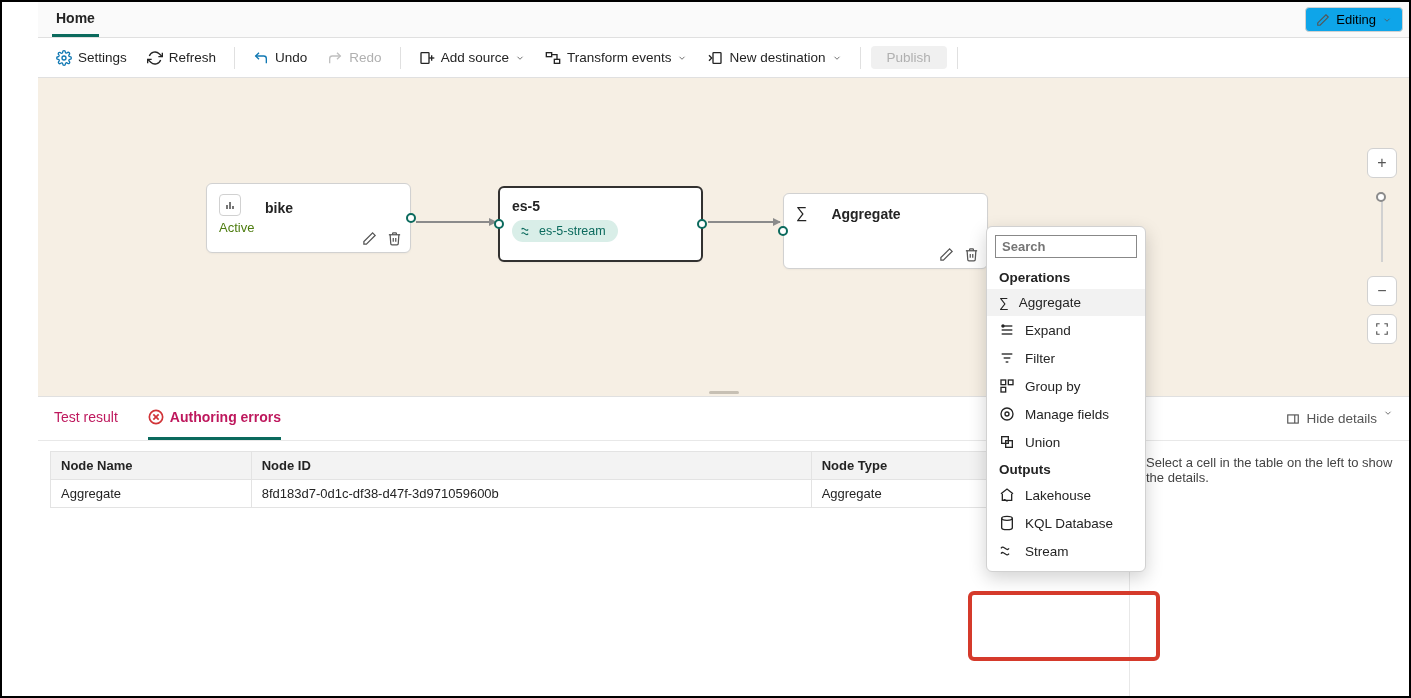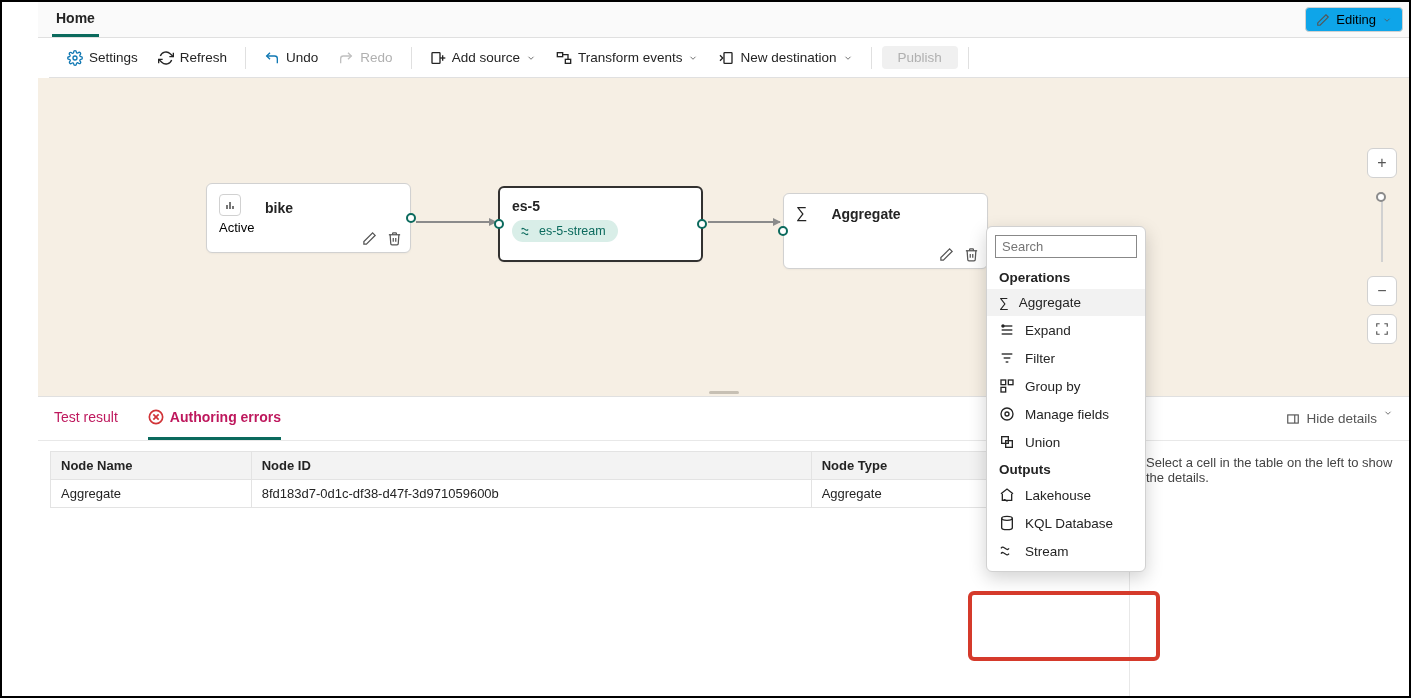--- a/index.html
+++ b/index.html
@@ -7,36 +7,36 @@
   .app { width:1411px; height:698px; border:2px solid #000; display:flex; flex-direction:column; overflow:hidden; position:relative;padding-left:36px; }
 
   
   .tabbar { display:flex; align-items:center; justify-content:space-between; border-bottom:1px solid #e0e0e0; height:36px; padding:0 6px 0 14px; background:#fafafa;}
   .tabbar-left { display:flex; align-items:center; height:100%; }
   .tab { font-weight:600; font-size:14px; padding:0 4px; height:100%; display:flex; align-items:center; border-bottom:3px solid #0b6a5d; }
   .editing-btn { display:flex; align-items:center; gap:6px; border:1px solid #d1d1d1; border-radius:4px; padding:4px 10px; background:#0ea5e9; cursor:pointer; font-size:13px;}
   .editing-btn svg { stroke:#555; }
 
   
-  .toolbar { display:flex; align-items:center; gap:4px; height:40px; padding:0 10px; border-bottom:1px solid #e0e0e0; background:#fff;margin-left:11px;}
+  .toolbar { display:flex; align-items:center; gap:4px; height:40px; padding:0 10px; border-bottom:1px solid #e0e0e0; background:#fff;}
   .tool-btn { display:flex; align-items:center; gap:6px; padding:4px 8px; border-radius:4px; background:transparent; border:none; cursor:pointer; font-size:13.5px; color:#242424;}
   .tool-btn.disabled { color:#b0b0b0; cursor:default;}
   .tool-btn.publish-disabled { background:#f0f0f0; color:#b0b0b0; border-radius:4px; padding:4px 16px; }
   .divider { width:1px; height:22px; background:#e0e0e0; margin:0 6px;}
   .chev-down { width:10px; height:10px; }
 
   
   .canvas-wrap { flex:1 0 auto; position:relative; background:#f6efe4; min-height:310px;}
   .canvas { position:absolute; inset:0; }
 
   .node { position:absolute; background:#fff; border:1px solid #d1d1d1; border-radius:6px; box-shadow:0 1px 2px rgba(0,0,0,0.04); }
   .node.selected { border:2px solid #323130; }
   .node-header { display:flex; align-items:flex-end; gap:24px; padding:10px 12px 4px 12px; font-weight:600; font-size:14px;}
   .node-header .icon-box { width:22px; height:22px; border:1px solid #d1d1d1; border-radius:4px; display:flex; align-items:center; justify-content:center;}
-  .node-sub { padding:0 12px 10px 12px; color:#000000; font-size:13px;}
+  .node-sub { padding:0 12px 10px 12px; color:#4d7c0f; font-size:13px;}
   .node-actions { position:absolute; right:8px; bottom:6px; display:flex; gap:10px; }
   .node-port { position:absolute; width:10px; height:10px; border-radius:50%; background:#fff; border:2px solid #0b6a5d; }
   .port-right { right:-6px; top:50%; transform:translateY(-50%);}
   .port-left  { left:-6px; top:50%; transform:translateY(-50%);}
   .chip { display:inline-flex; align-items:center; gap:6px; background:#d9eee8; color:#0b6a5d; border-radius:14px; padding:4px 12px 4px 8px; font-size:12.5px; margin:6px 12px 12px 12px;}
   .chip svg { stroke:#0b6a5d;}
 
   
   .edge { position:absolute; height:2px; background:#8b8b8b;}
   .edge::after { content:""; position:absolute; right:-1px; top:-3px; width:0;height:0; border-left:8px solid #8b8b8b; border-top:4px solid transparent; border-bottom:4px solid transparent;}
@@ -61,21 +61,21 @@
 
   .bottom-body { flex:1; display:flex; overflow:hidden;}
   .table-wrap { flex:1; padding:10px 12px; overflow:auto;}
   table.errs { width:100%; border-collapse:collapse; font-size:13px;}
   table.errs th, table.errs td { border:1px solid #e3e3e3; padding:6px 10px; text-align:left;}
   table.errs th { background:#f3f3f3; font-weight:600;}
   .detail-pane { width:280px; border-left:1px solid #e8e8e8; padding:14px 16px; font-size:13px; color:#444;}
 
   
   .dropdown { position:absolute; background:#fff; border:1px solid #d1d1d1; border-radius:6px; box-shadow:0 6px 18px rgba(0,0,0,0.18); width:160px; z-index:50; padding:6px 0;}
-  .dropdown input { width:calc(100% - 16px); margin:2px 8px 6px 8px; border:1px solid #888; padding:3px 6px; font-size:13px; }
+  .dropdown input { width:calc(100% - 16px); margin:2px 8px 6px 8px; border:1px solid #888; padding:3px 6px; font-size:13px;font-weight:bold; }
   .dd-heading { font-weight:700; font-size:13.5px; padding:6px 12px 4px 12px;}
   .dd-item { display:flex; align-items:center; gap:10px; padding:6px 12px; font-size:13.5px; cursor:pointer;}
   .dd-item.hover { background:#f2f2f2;}
   .dd-item svg { width:16px; height:16px; flex-shrink:0; }
   .red-highlight { position:absolute; border:4px solid #d53a2b; border-radius:6px; pointer-events:none; z-index:51;}
 
   .icon { width:16px; height:16px; flex-shrink:0; display:inline-block;}
 </style>
 </head>
 <body>

